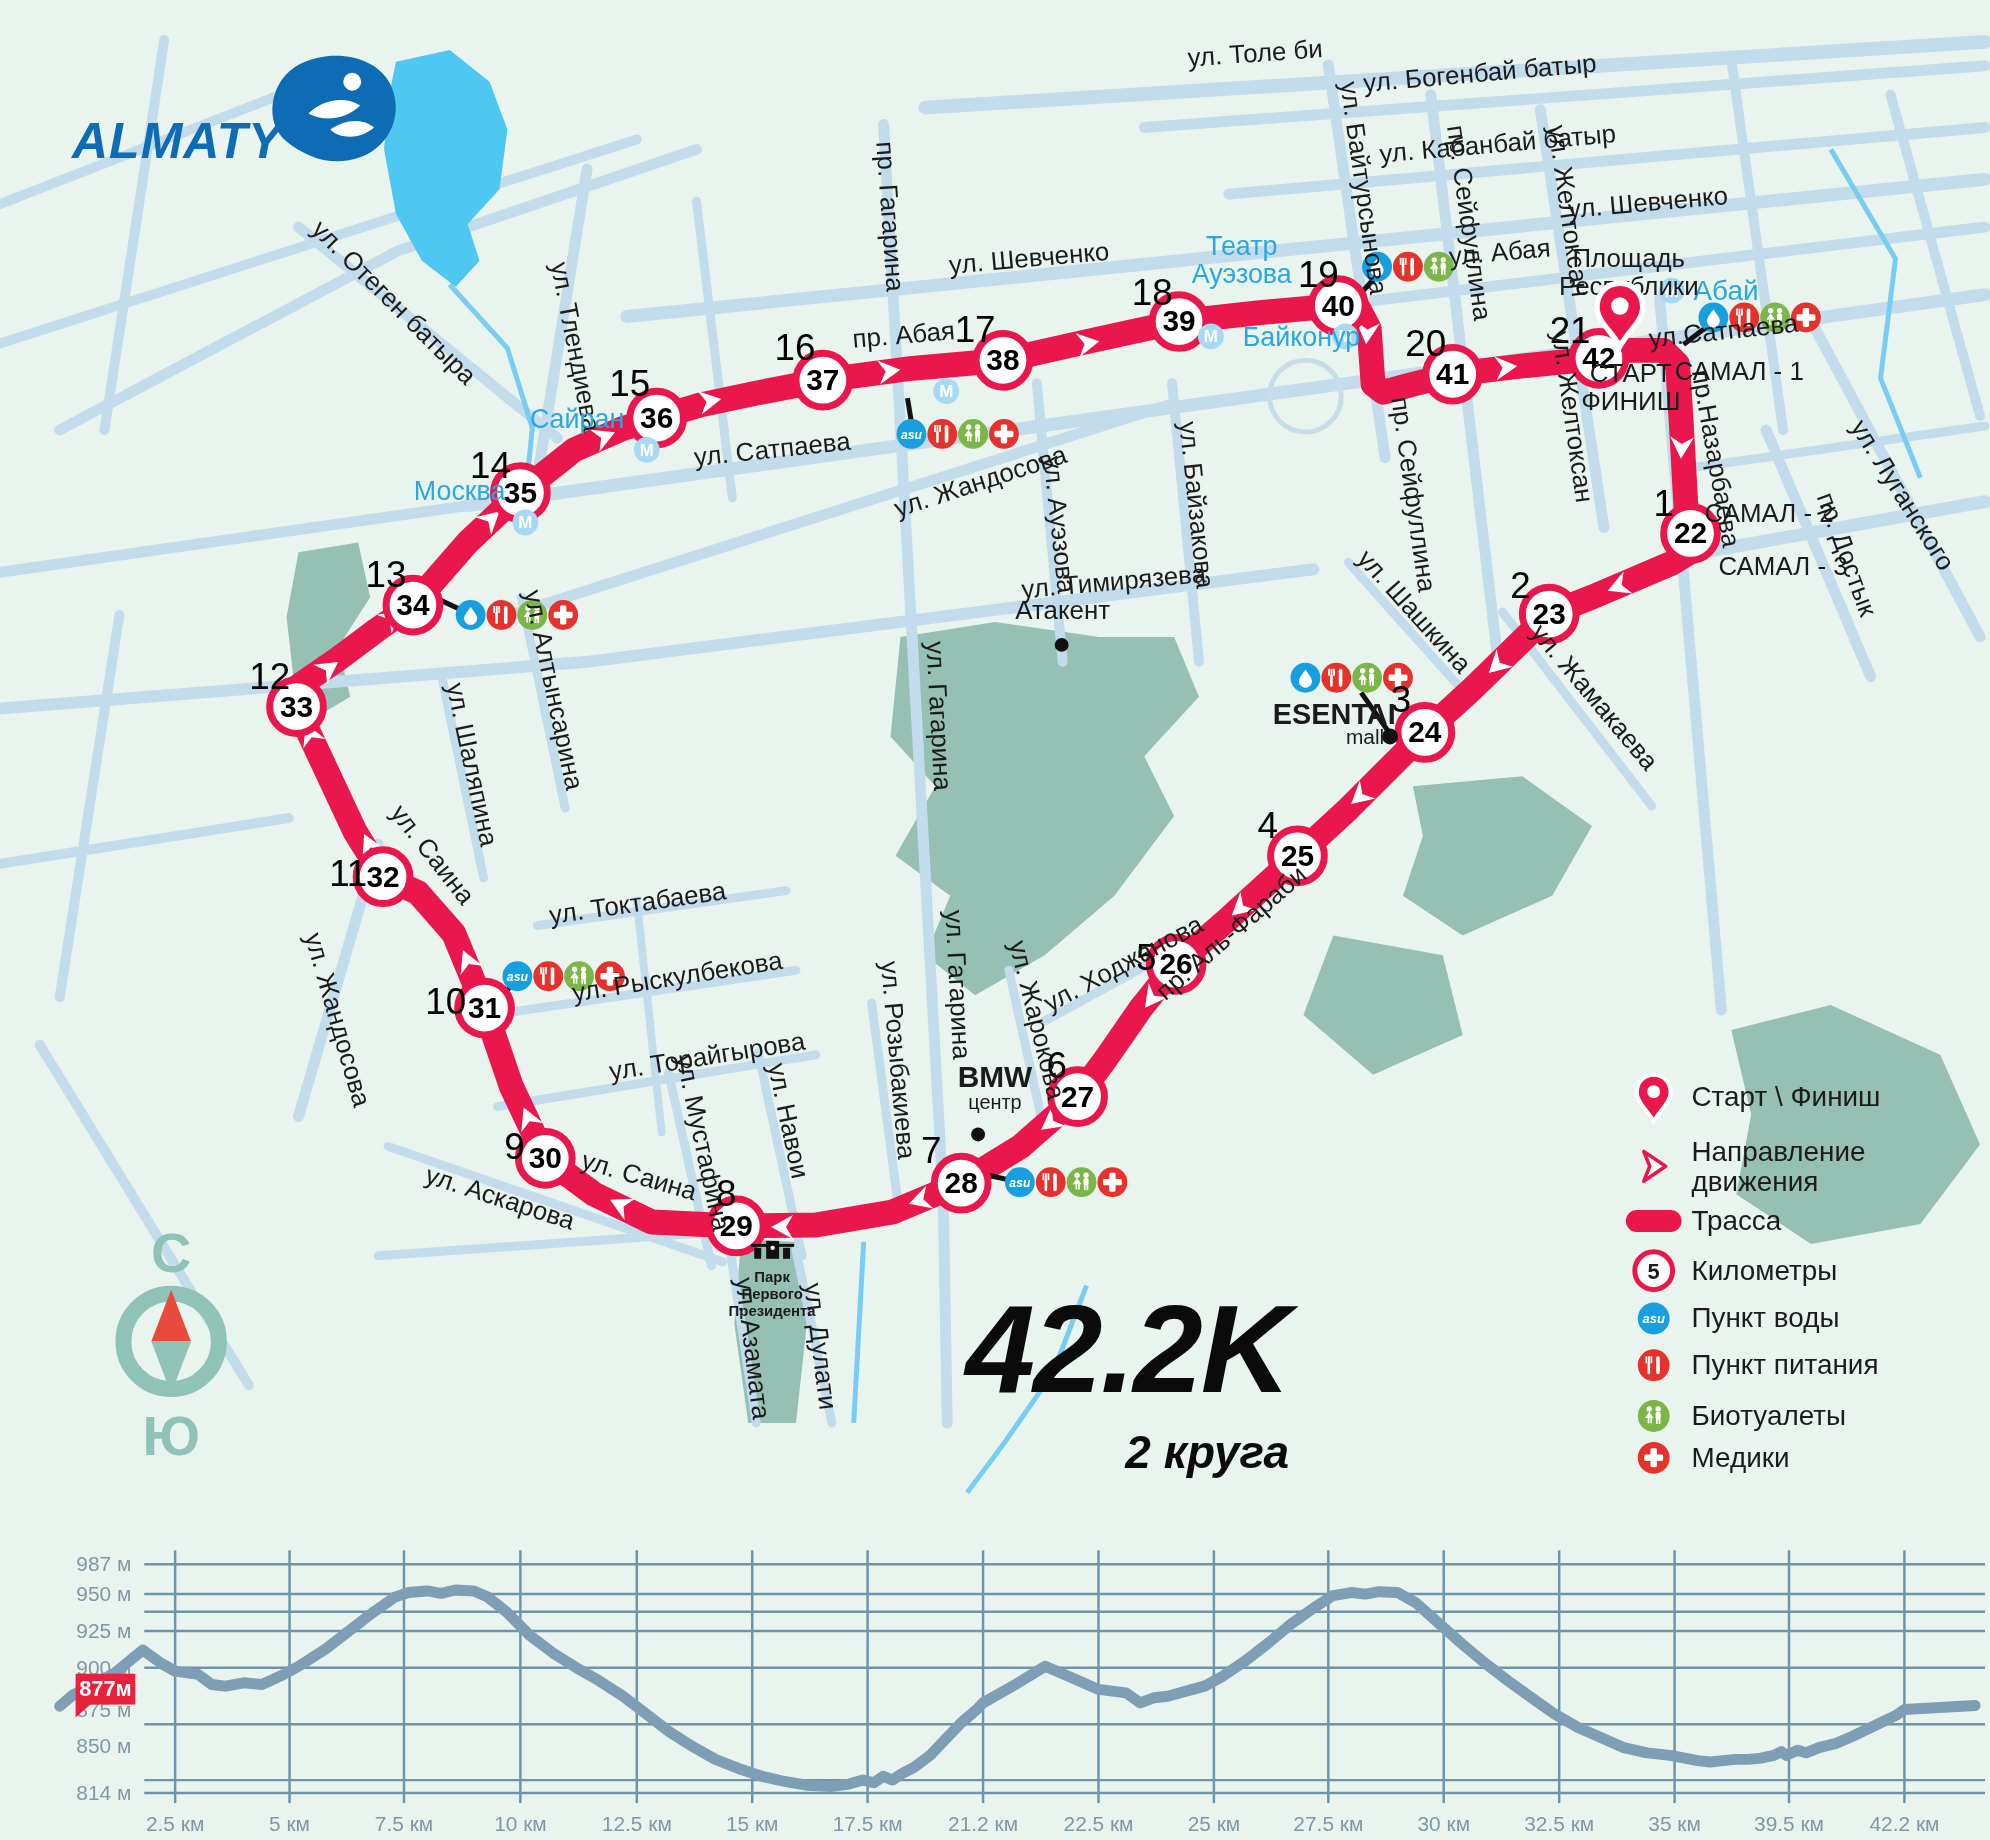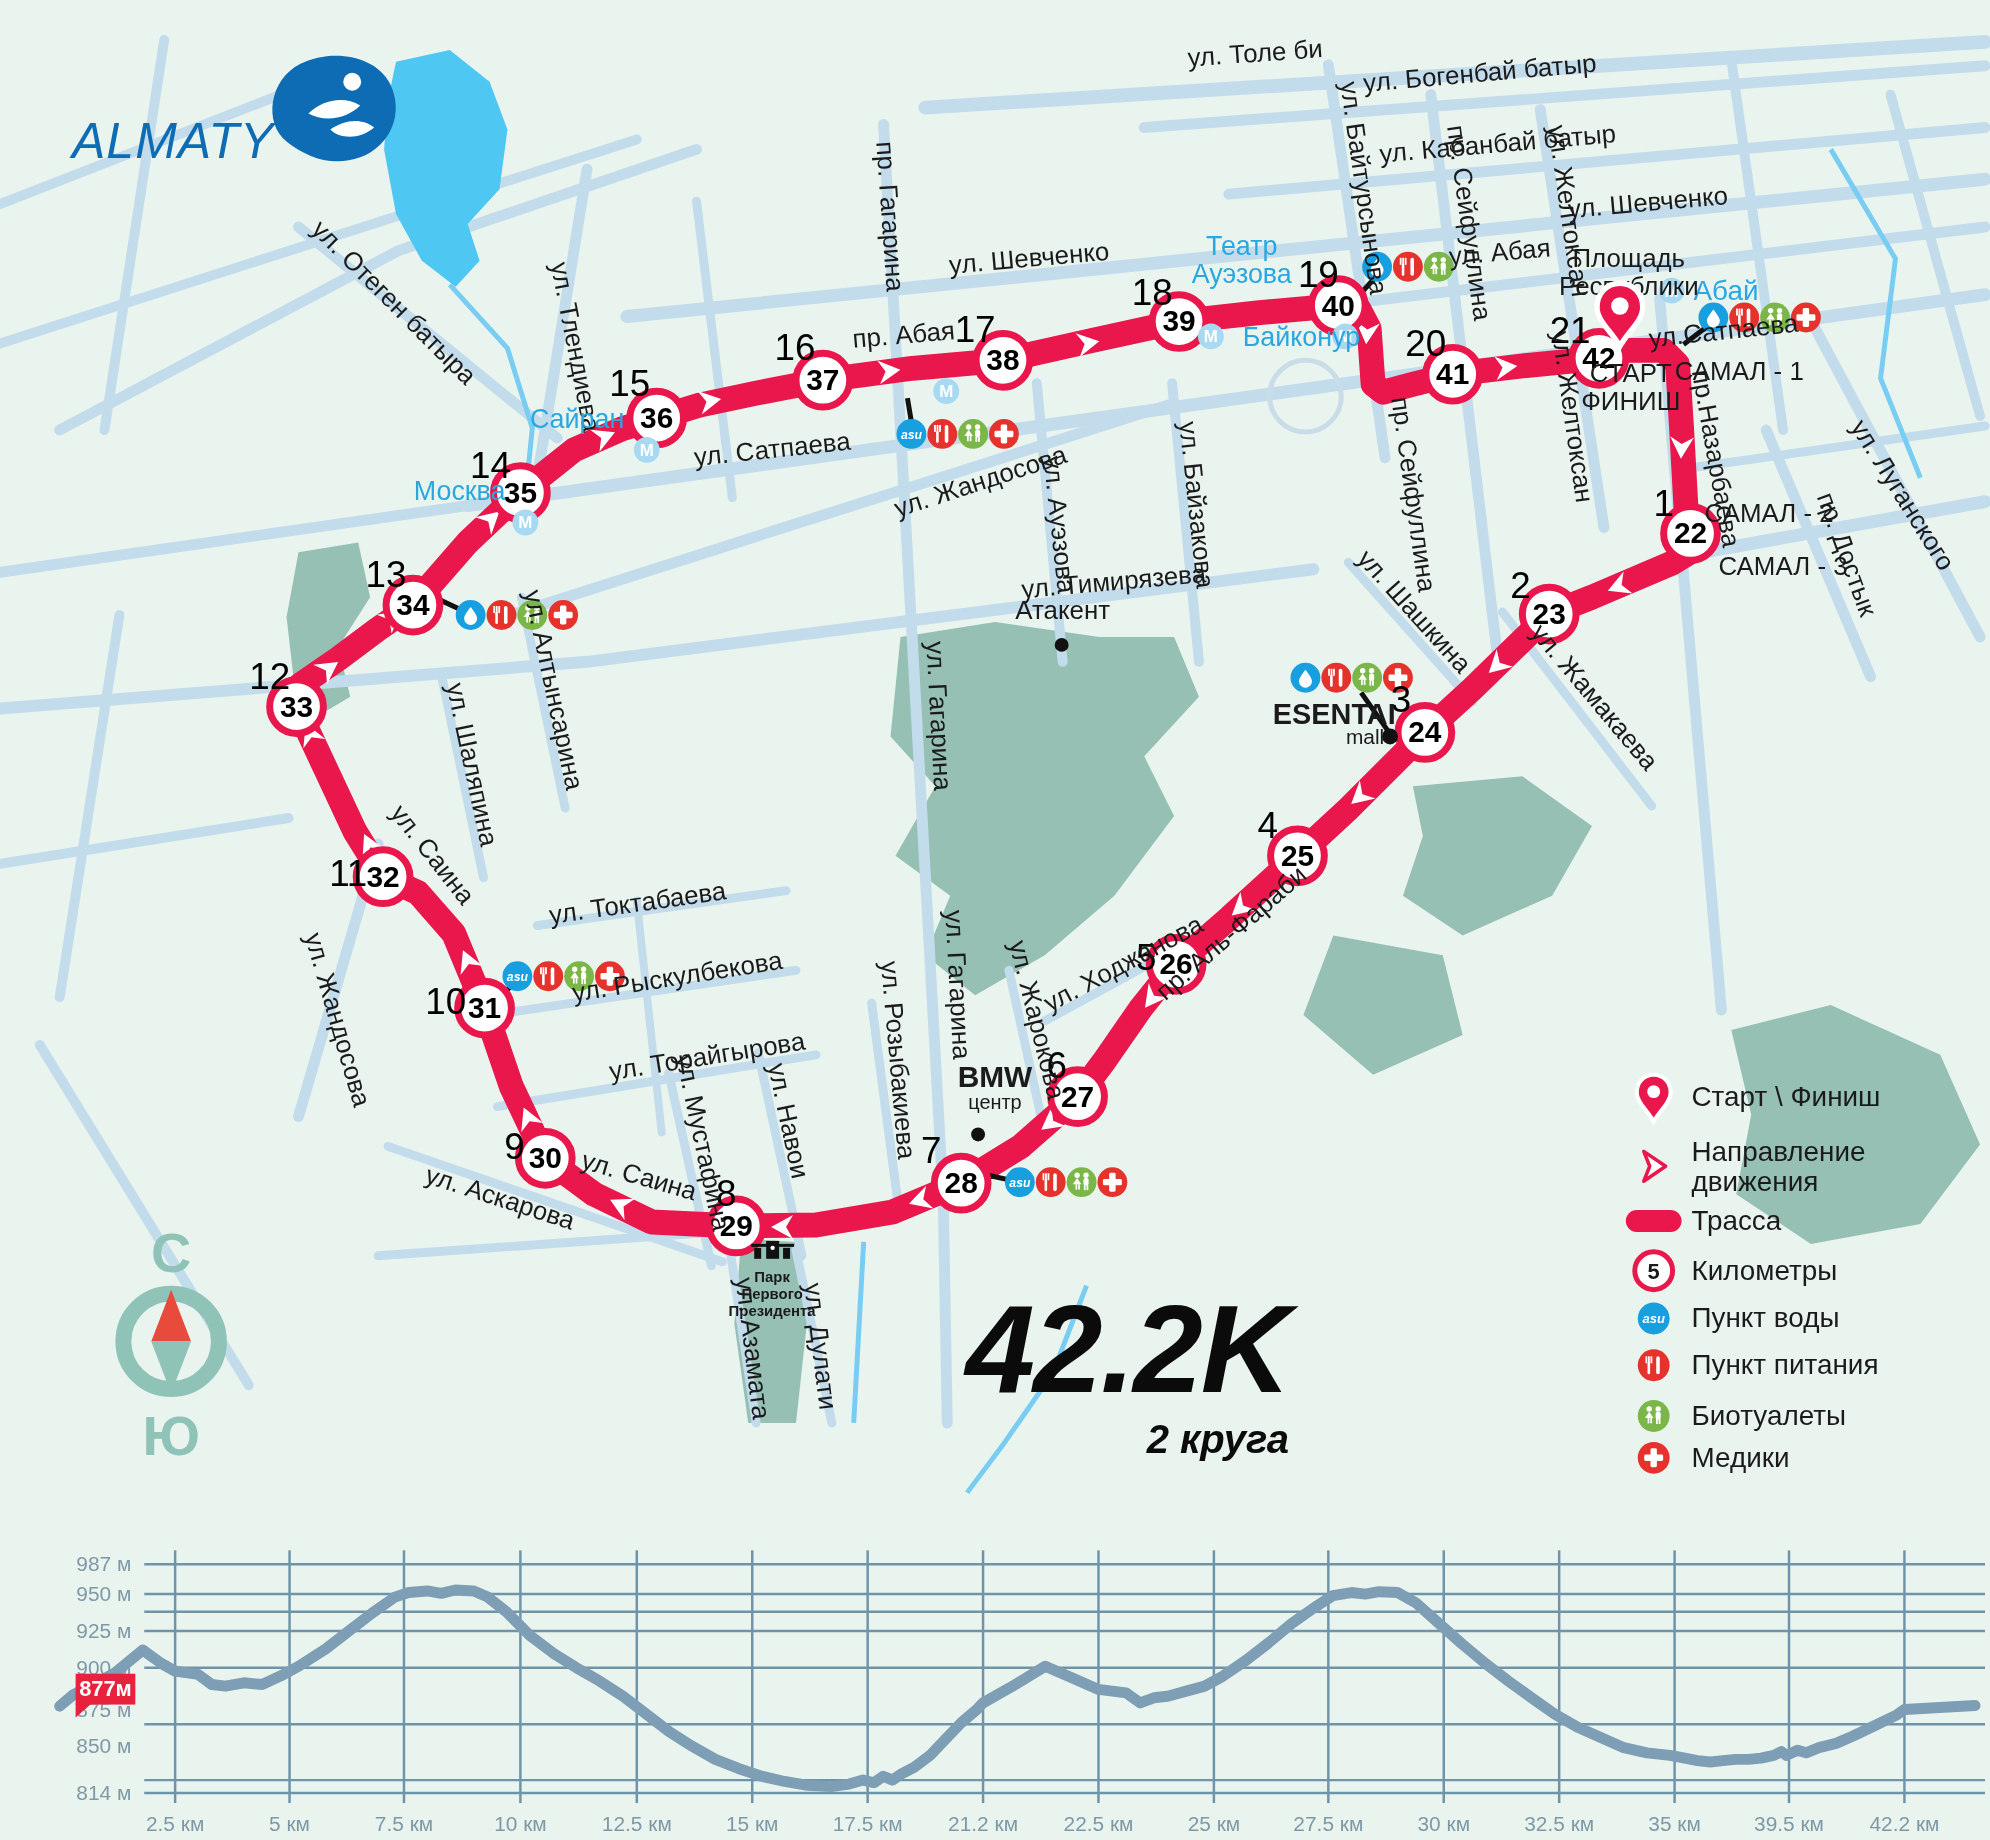--- a/index.html
+++ b/index.html
@@ -1,22 +1,22 @@
 <!DOCTYPE html>
 <html><head>
 <meta charset="utf-8">
 <style>
   html,body{margin:0;padding:0;background:#eaf4ef;}
   .stage{position:relative;width:1990px;height:1841px;overflow:hidden;font-family:"Liberation Sans",sans-serif;}
   #scene{position:absolute;left:0;top:0;}
-  .logo{position:absolute;left:72px;top:115px;color:#0d6cb3;font-style:italic;font-weight:400;}
+  .logo{position:absolute;left:72px;top:115px;color:#0d6cb3;font-style:italic;font-weight:700;}
   .logo-line{font-size:50px;line-height:1.06;letter-spacing:1px;}
   .big-title{position:absolute;left:692px;top:1286px;width:597px;text-align:right;color:#0b0b0b;font-style:italic;font-weight:800;}
   .dist{font-size:125px;line-height:1;letter-spacing:-2px;}
-  .laps{font-size:40px;line-height:1;margin-top:8px;}
+  .laps{font-size:46px;line-height:1;margin-top:18px;}
   text{font-family:"Liberation Sans",sans-serif;}
 </style>
 </head>
 <body>
 
 <div class="stage">
   <svg id="scene" width="1990" height="1841" viewBox="0 0 2000 1850">
       <rect x="0" y="0" width="2000" height="1850" fill="#eaf4ef"></rect>
       <g>
         <polygon points="300,555 360,545 372,600 340,650 352,700 322,718 296,690 288,620" fill="#96c0b4"></polygon>

